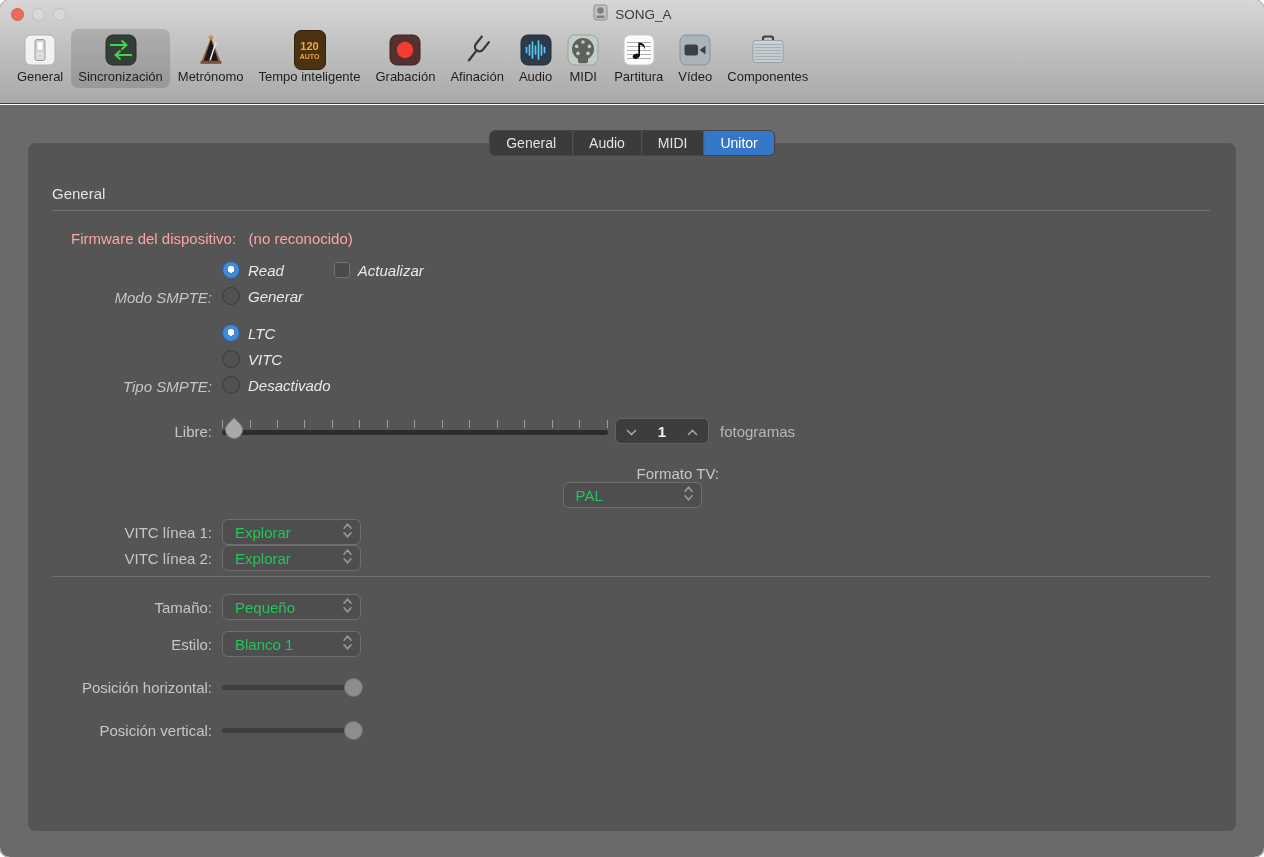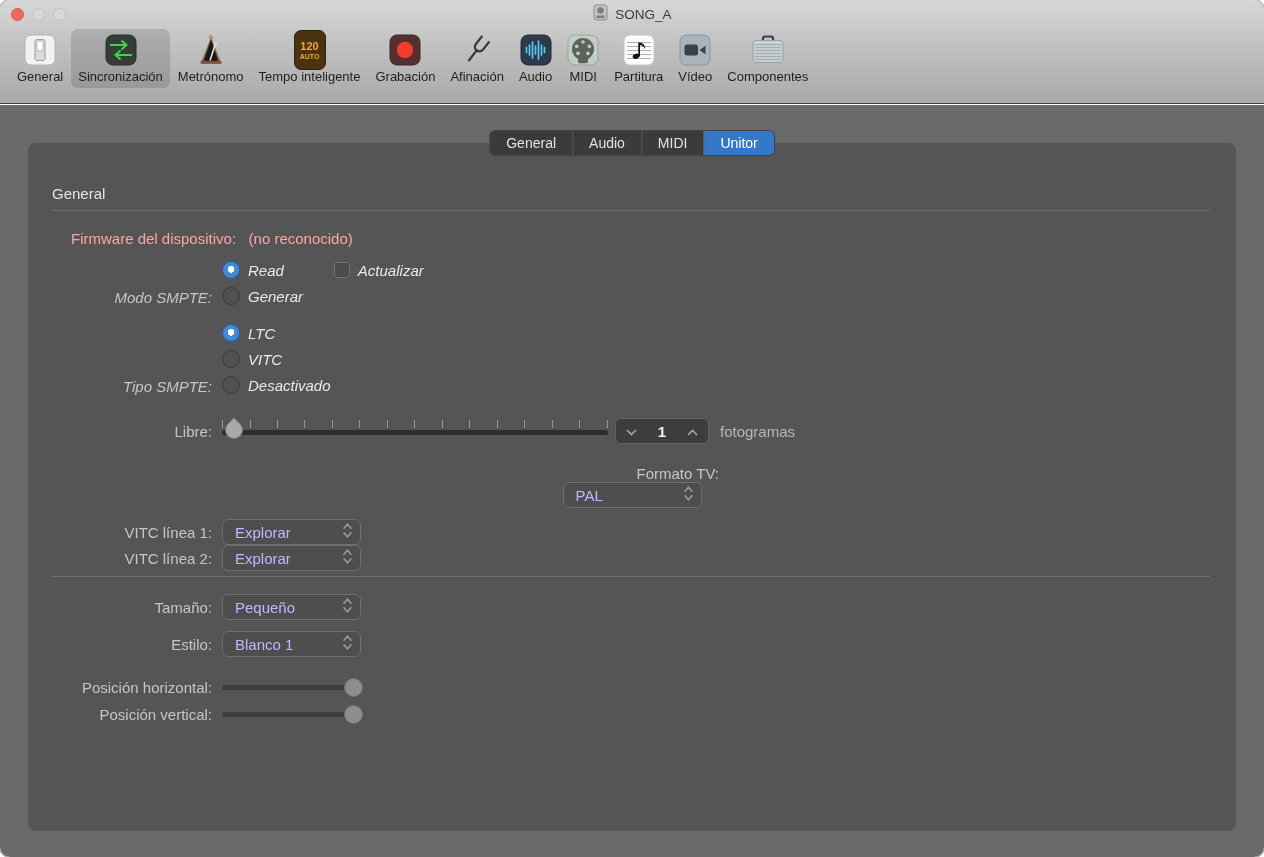--- a/index.html
+++ b/index.html
@@ -57,21 +57,21 @@
   .opt-label { font-size:15px; color:#e9e9e9; margin-left:8px; }
   .radio { width:18px; height:18px; border-radius:50%; flex-shrink:0;
     background:#515151; border:1.5px solid #3b3b3b; }
   .radio.on { border:1px solid #2a5f9e;
     background:radial-gradient(circle at 50% 46%, #ffffff 0 3.2px, #4289d6 3.4px 60%, #2e6cb8 100%); }
   .checkbox { width:16px; height:16px; border-radius:3.5px; flex-shrink:0;
     background:#4b4b4b; border:1px solid #747474; }
   .cb-group { display:flex; align-items:center; margin-left:50px; }
   .popup { width:139px; height:26px; background:#4e4e4e; border:1px solid #6e6e6e; border-radius:6px;
     display:flex; align-items:center; padding:0 8px 0 12px; }
-  .popup .val { flex:1; font-size:15px; color:#c4b5fd; }
+  .popup .val { flex:1; font-size:15px; color:#22c55e; }
   
   .tick-slider { position:relative; width:386px; height:30px; }
   .tick-slider .ticks { position:absolute; left:0; top:4px; width:387px; height:8px;
     background-image:repeating-linear-gradient(to right, #9a9a9a 0, #9a9a9a 1px, transparent 1px, transparent 27.5px); }
   .tick-slider .track { position:absolute; left:0; top:14px; width:100%; height:5px;
     background:#2d2d2d; border-radius:3px; }
   .tick-slider .thumb { position:absolute; left:3px; top:5px; width:18px; height:18px;
     background:#a9a9a9; border:1px solid #7b7b7b; border-radius:0 50% 50% 50%;
     transform:rotate(45deg); }
   .stepper { width:94px; height:26px; margin-left:7px; background:#3d3d3d; border:1px solid #626262;
@@ -88,21 +88,21 @@
   .m-modo { margin-top:13px; }
   .m-tipo { margin-top:17px; }
   .m-libre { margin-top:21px; }
   .m-ftv { margin-top:19px;flex-direction:column; }
   .m-v1 { margin-top:11px; }
   .m-v2 { }
   .m-sec2 { margin-top:34px; }
   .m-tam { margin-top:17px; }
   .m-est { margin-top:11px; }
   .m-ph { margin-top:21px; }
-  .m-pv { margin-top:8px; }
+  .m-pv { margin-top:24px; }
 </style>
 </head>
 <body>
 
 <div class="window">
   <div class="header">
     <div class="titlebar">
       <div class="traffic">
         <span class="tl red"></span>
         <span class="tl gray"></span>

